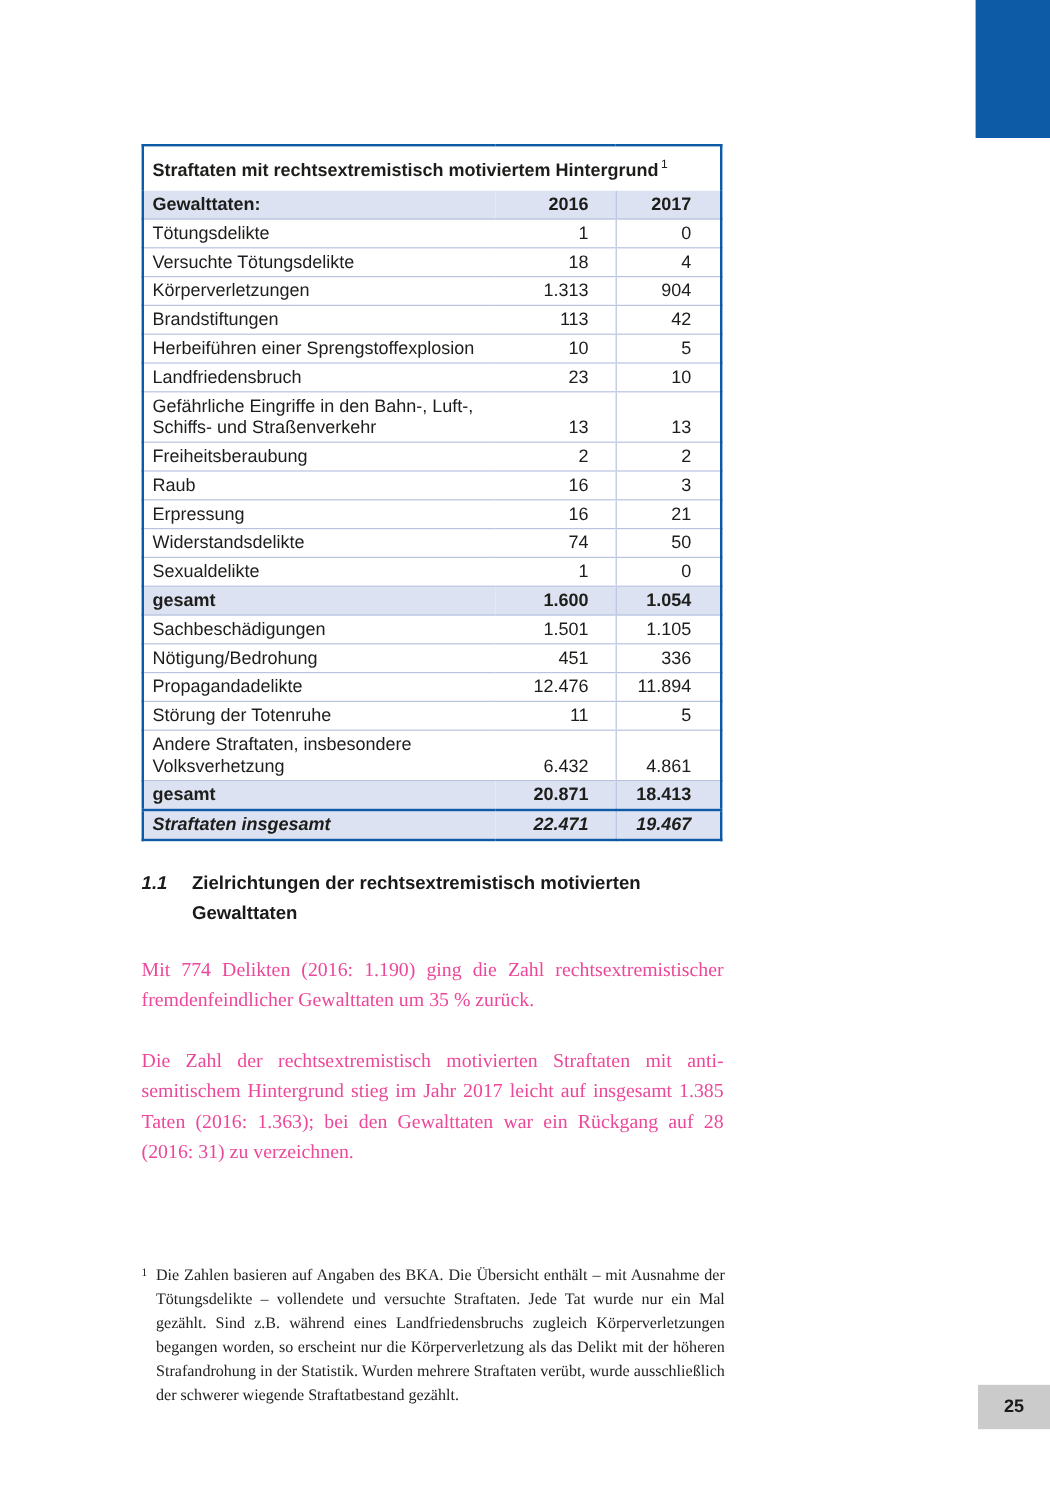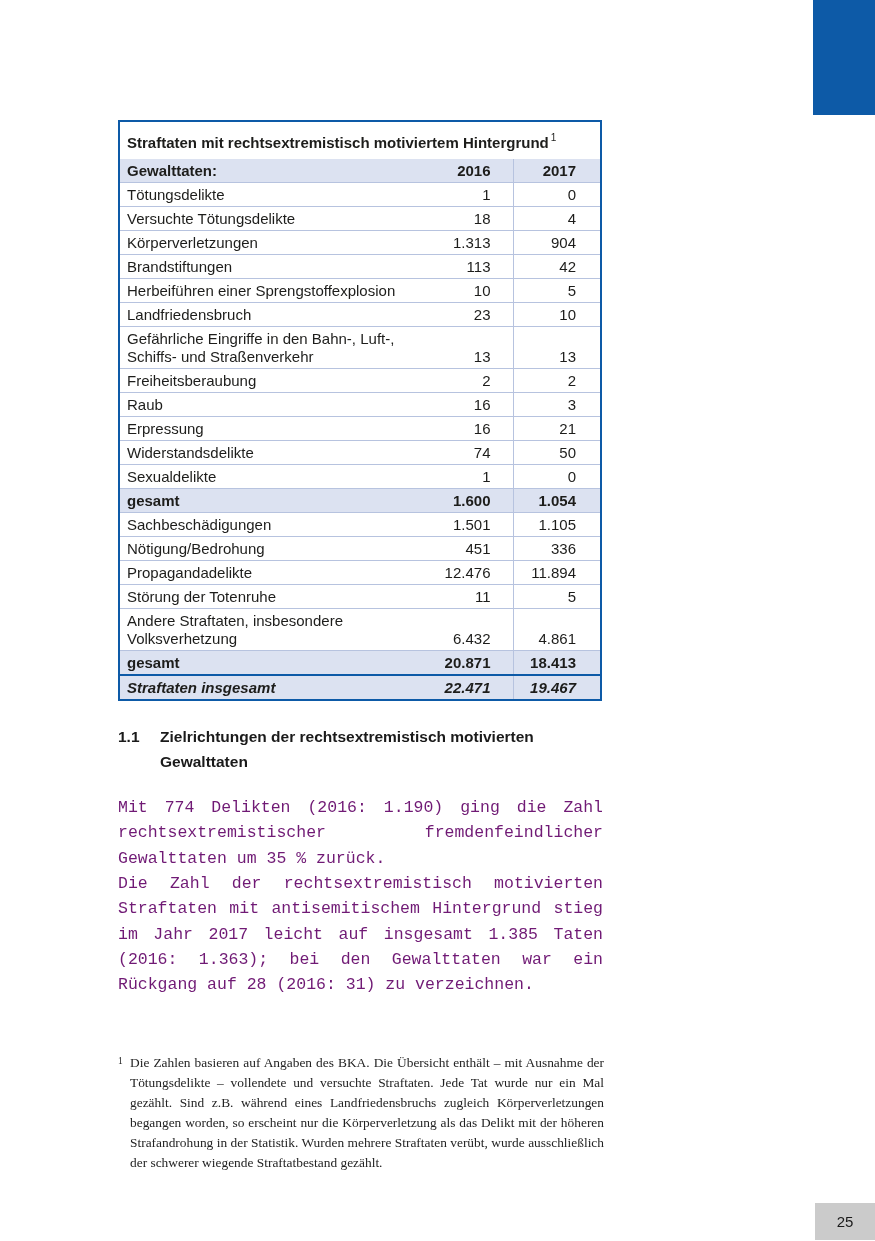--- a/index.html
+++ b/index.html
@@ -67,49 +67,49 @@
   .stats-table tr.shaded{background:var(--shade);}
   .stats-table tr.bold{font-weight:bold;}
   .stats-table tr.total{border-top:2px solid var(--blue);font-style:italic;}
   .stats-table td.lbl{white-space:pre-line;margin-left:19px;}
   
   .section-heading{
     position:absolute;left:118px;top:724px;width:470px;
     display:flex;
     font-weight:bold;font-size:15.5px;line-height:25px;color:#1a1a1a;
   }
-  .section-heading .sec-num{width:42px;flex:0 0 42px;}
+  .section-heading .sec-num{width:42px;flex:0 0 42px;font-style:italic;}
   .section-heading .sec-title{width:382px;}
   
   .body-para{
     position:absolute;left:118px;width:485px;
-    font-family:Liberation Mono, monospace;
-    font-size:16.5px;line-height:25.3px;color:#701a75;
+    font-family:Liberation Serif, serif;
+    font-size:16.5px;line-height:25.3px;color:#ec4899;
     text-align:justify;
   }
   .para-1{top:795px;}
   .para-2{top:871px;}
   
   .footnote{
     position:absolute;left:118px;top:1053px;width:486px;
     display:flex;
     font-family:"Liberation Serif","DejaVu Serif",serif;
     font-size:13.4px;line-height:20px;color:#232323;
   }
   .footnote .fn-ref{
     flex:0 0 12px;width:12px;
     font-size:9.5px;position:relative;top:-2px;
   }
   .footnote .fn-text{flex:1;text-align:justify;}
   
   .page-number{
-    position:absolute;left:815px;top:1203px;width:60px;height:37px;
+    position:absolute;left:815px;top:1154px;width:60px;height:37px;
     background:var(--gray);
     display:flex;align-items:center;justify-content:center;
-    font-weight:normal;font-size:15px;color:#1a1a1a;
+    font-weight:bold;font-size:15px;color:#1a1a1a;
   }
 </style>
 </head>
 <body>
 
 <div class="page">
 
   <div class="corner-rect"></div>
 
 

